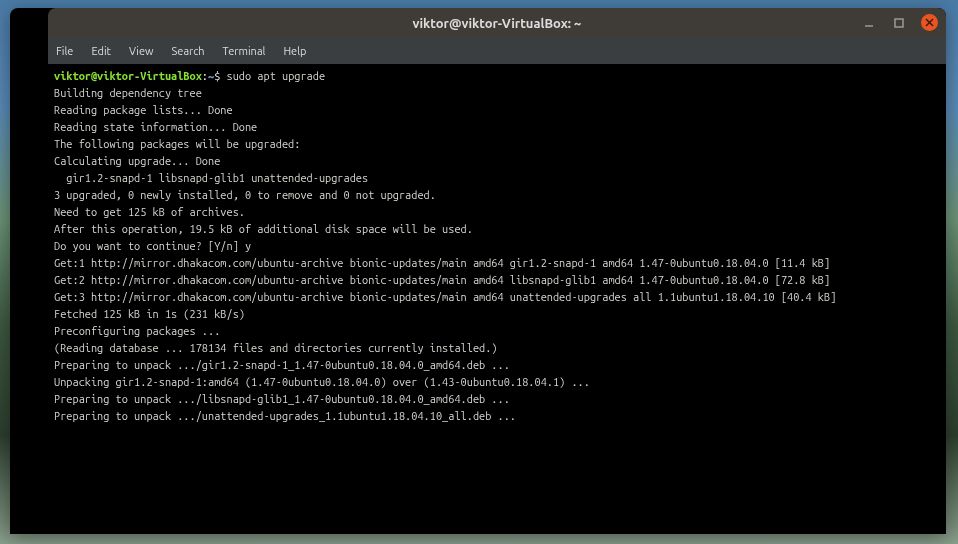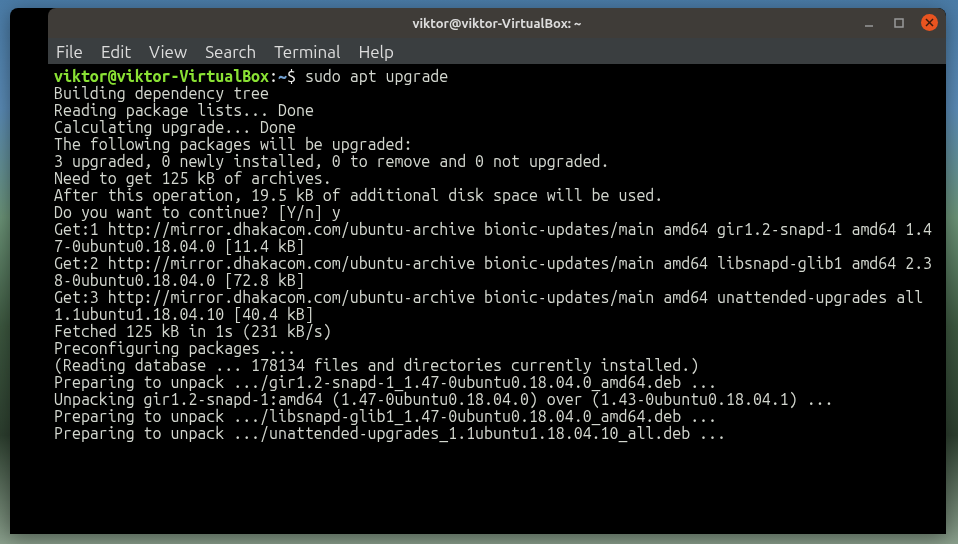--- a/index.html
+++ b/index.html
@@ -68,30 +68,30 @@
       font-size: 11px;
     }
     .menubar {
       height: 26px;
       background: #3a3e40;
       display: flex;
       align-items: center;
       padding: 0 8px;
       gap: 18px;
       font-family: Ubuntu, sans-serif;
-      font-size: 17px;
+      font-size: 11px;
       color: #ddd;
     }
     .menu-item {
       cursor: pointer;
     }
     .terminal-body {
       padding: 4px 6px;
       color: #d3d7cf;
-      font-size: 16px;
+      font-size: 11px;
       line-height: 17px;
       font-family: "Ubuntu Mono", "DejaVu Sans Mono", monospace;
     }
     .prompt-user {
       color: #8ae234;
       font-weight: bold;
     }
     .prompt-path {
       color: #729fcf;
       font-weight: bold;
@@ -137,28 +137,30 @@
     <span class="menu-item">Search</span>
     <span class="menu-item">Terminal</span>
     <span class="menu-item">Help</span>
   </div>
 
   <div class="terminal-body">
     <div class="out-line"><span class="prompt-user">viktor@viktor-VirtualBox</span><span class="prompt-white">:</span><span class="prompt-path">~</span><span class="prompt-white">$</span><span> </span><span>sudo apt upgrade</span></div>
     <div id="terminal-output">
         <div class="out-line">Building dependency tree</div>
         <div class="out-line">Reading package lists... Done</div>
+        <div class="out-line">Reading state information... Done</div>
+        <div class="out-line">The following packages will be upgraded:</div>
         <div class="out-line">Calculating upgrade... Done</div>
-        <div class="out-line">The following packages will be upgraded:</div>
+        <div class="out-line">  gir1.2-snapd-1 libsnapd-glib1 unattended-upgrades</div>
         <div class="out-line">3 upgraded, 0 newly installed, 0 to remove and 0 not upgraded.</div>
         <div class="out-line">Need to get 125 kB of archives.</div>
         <div class="out-line">After this operation, 19.5 kB of additional disk space will be used.</div>
         <div class="out-line">Do you want to continue? [Y/n] y</div>
         <div class="out-line">Get:1 http://mirror.dhakacom.com/ubuntu-archive bionic-updates/main amd64 gir1.2-snapd-1 amd64 1.47-0ubuntu0.18.04.0 [11.4 kB]</div>
-        <div class="out-line">Get:2 http://mirror.dhakacom.com/ubuntu-archive bionic-updates/main amd64 libsnapd-glib1 amd64 2.38-0ubuntu0.18.04.0 [72.8 kB]</div>
+        <div class="out-line">Get:2 http://mirror.dhakacom.com/ubuntu-archive bionic-updates/main amd64 libsnapd-glib1 amd64 1.47-0ubuntu0.18.04.0 [72.8 kB]</div>
         <div class="out-line">Get:3 http://mirror.dhakacom.com/ubuntu-archive bionic-updates/main amd64 unattended-upgrades all 1.1ubuntu1.18.04.10 [40.4 kB]</div>
         <div class="out-line">Fetched 125 kB in 1s (231 kB/s)</div>
         <div class="out-line">Preconfiguring packages ...</div>
         <div class="out-line">(Reading database ... 178134 files and directories currently installed.)</div>
         <div class="out-line">Preparing to unpack .../gir1.2-snapd-1_1.47-0ubuntu0.18.04.0_amd64.deb ...</div>
         <div class="out-line">Unpacking gir1.2-snapd-1:amd64 (1.47-0ubuntu0.18.04.0) over (1.43-0ubuntu0.18.04.1) ...</div>
         <div class="out-line">Preparing to unpack .../libsnapd-glib1_1.47-0ubuntu0.18.04.0_amd64.deb ...</div>
         <div class="out-line">Preparing to unpack .../unattended-upgrades_1.1ubuntu1.18.04.10_all.deb ...</div>
       </div>
   </div>

